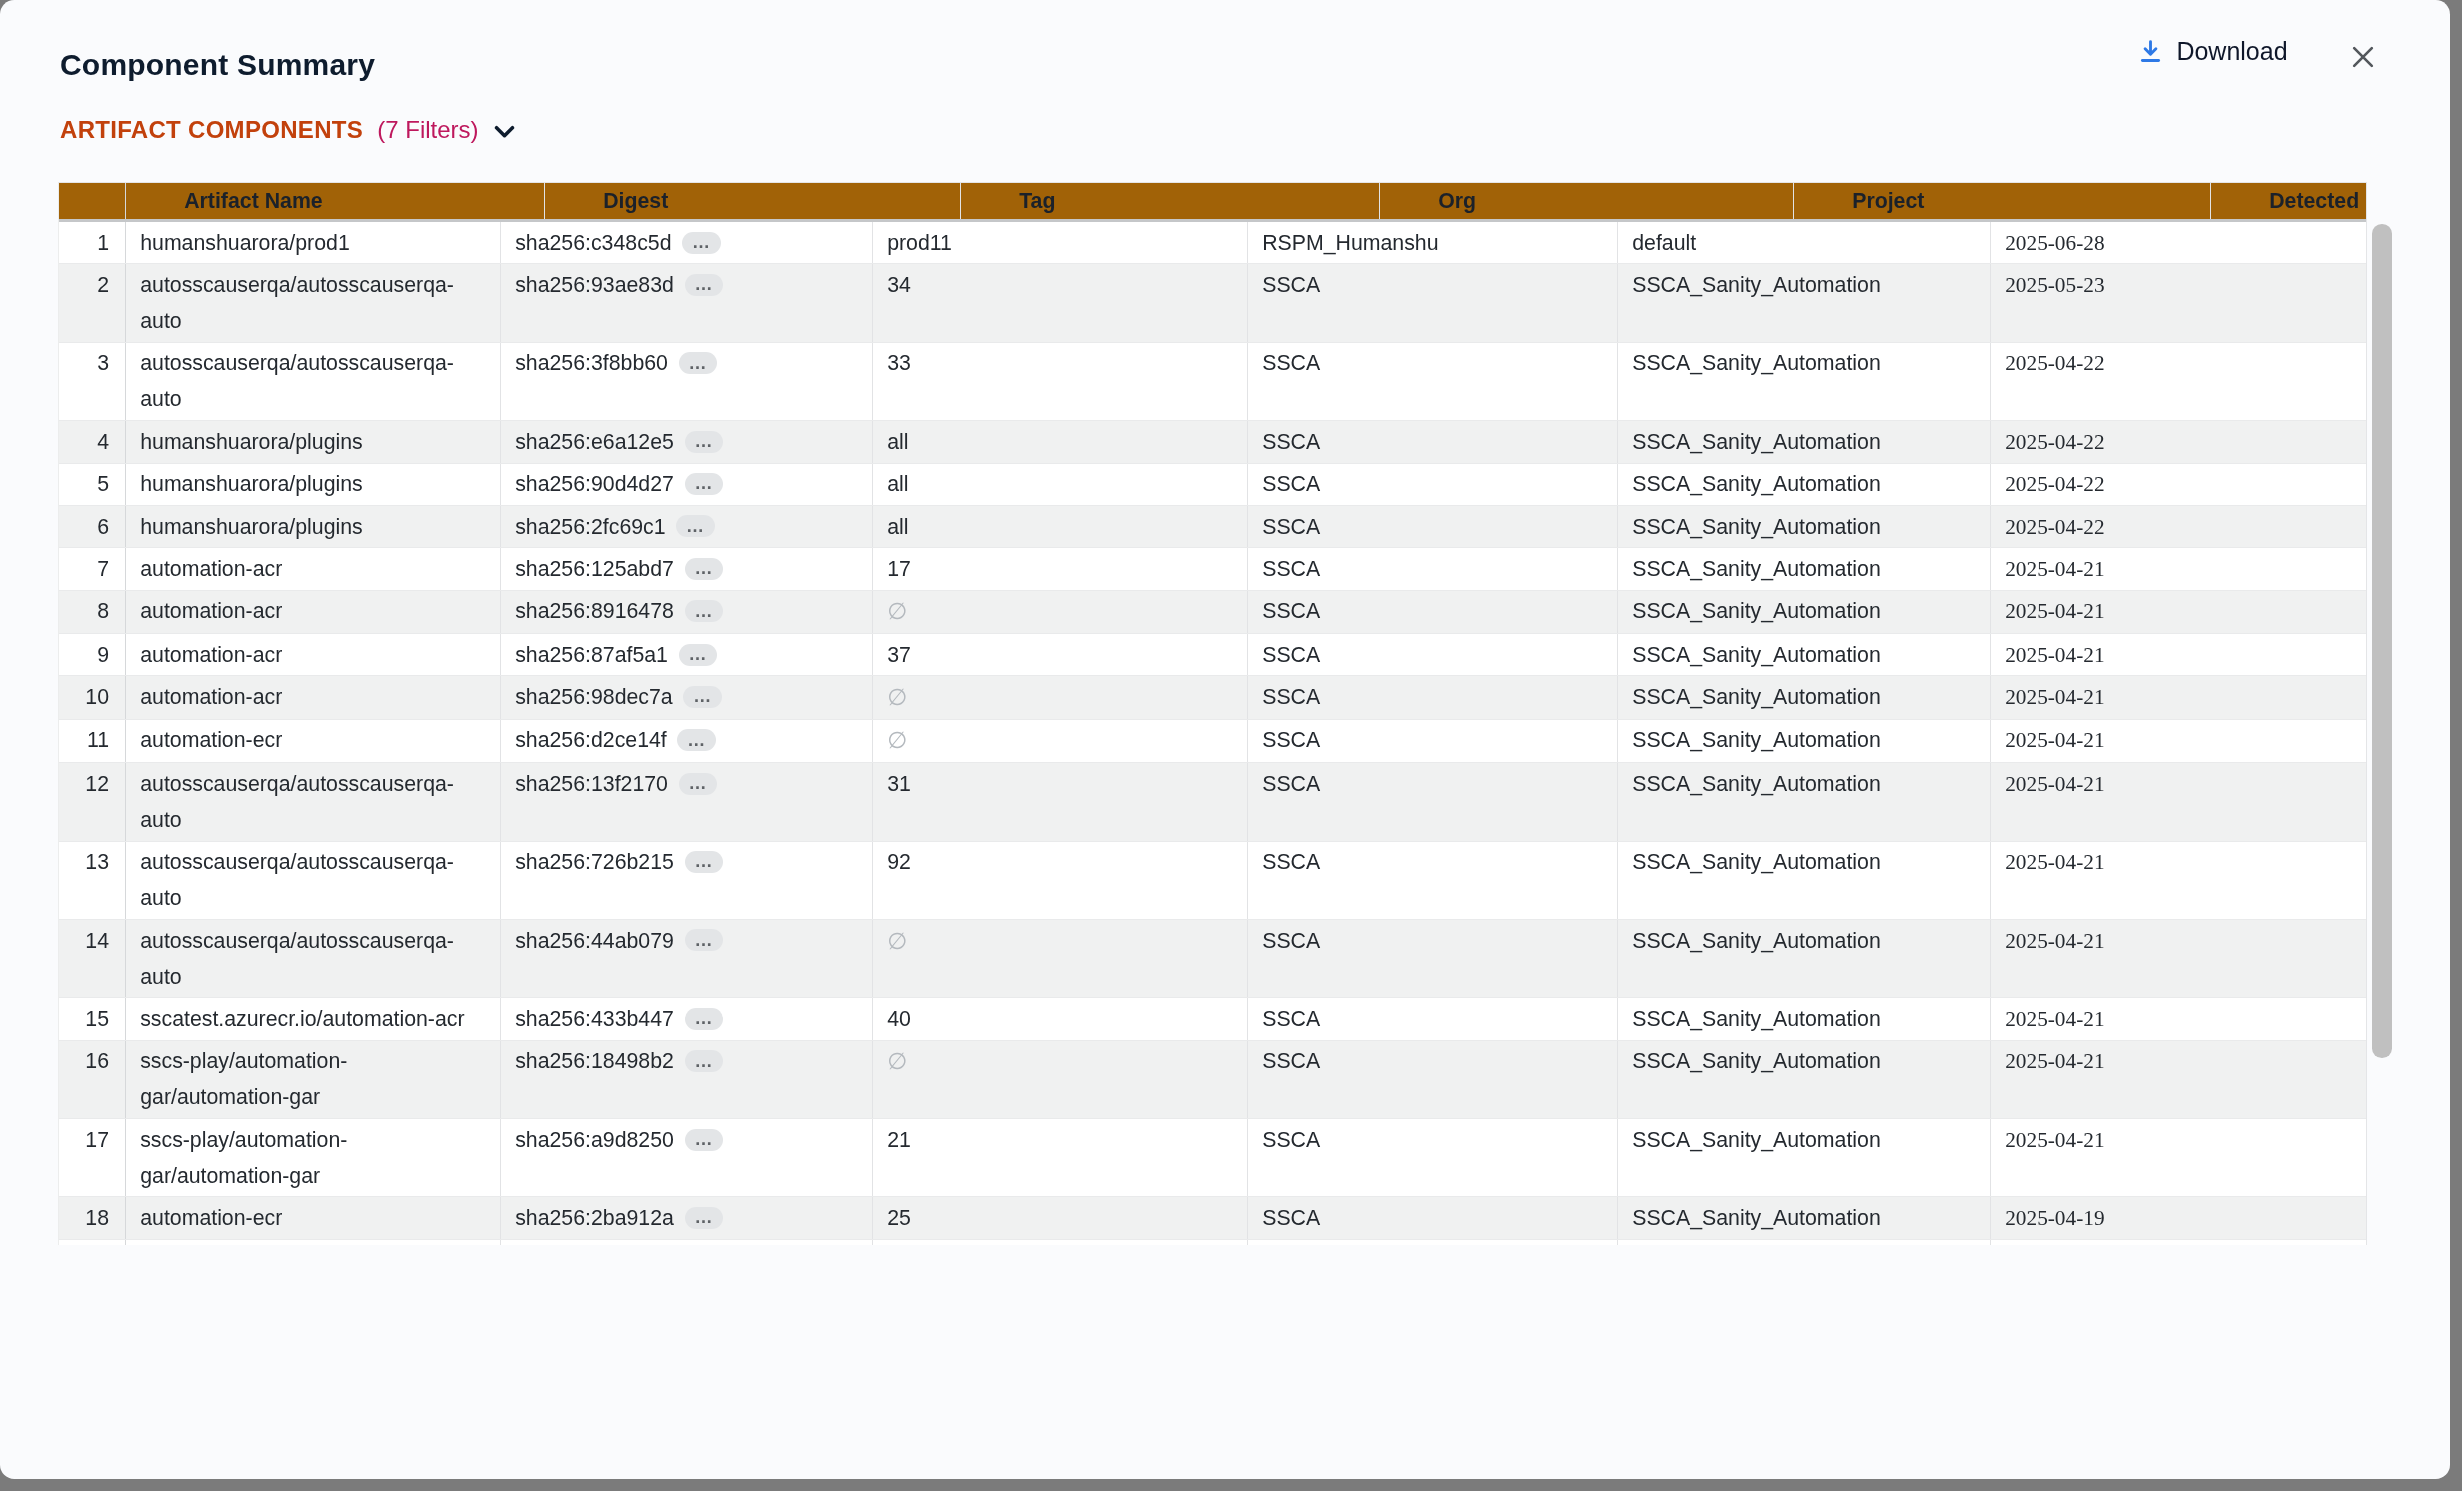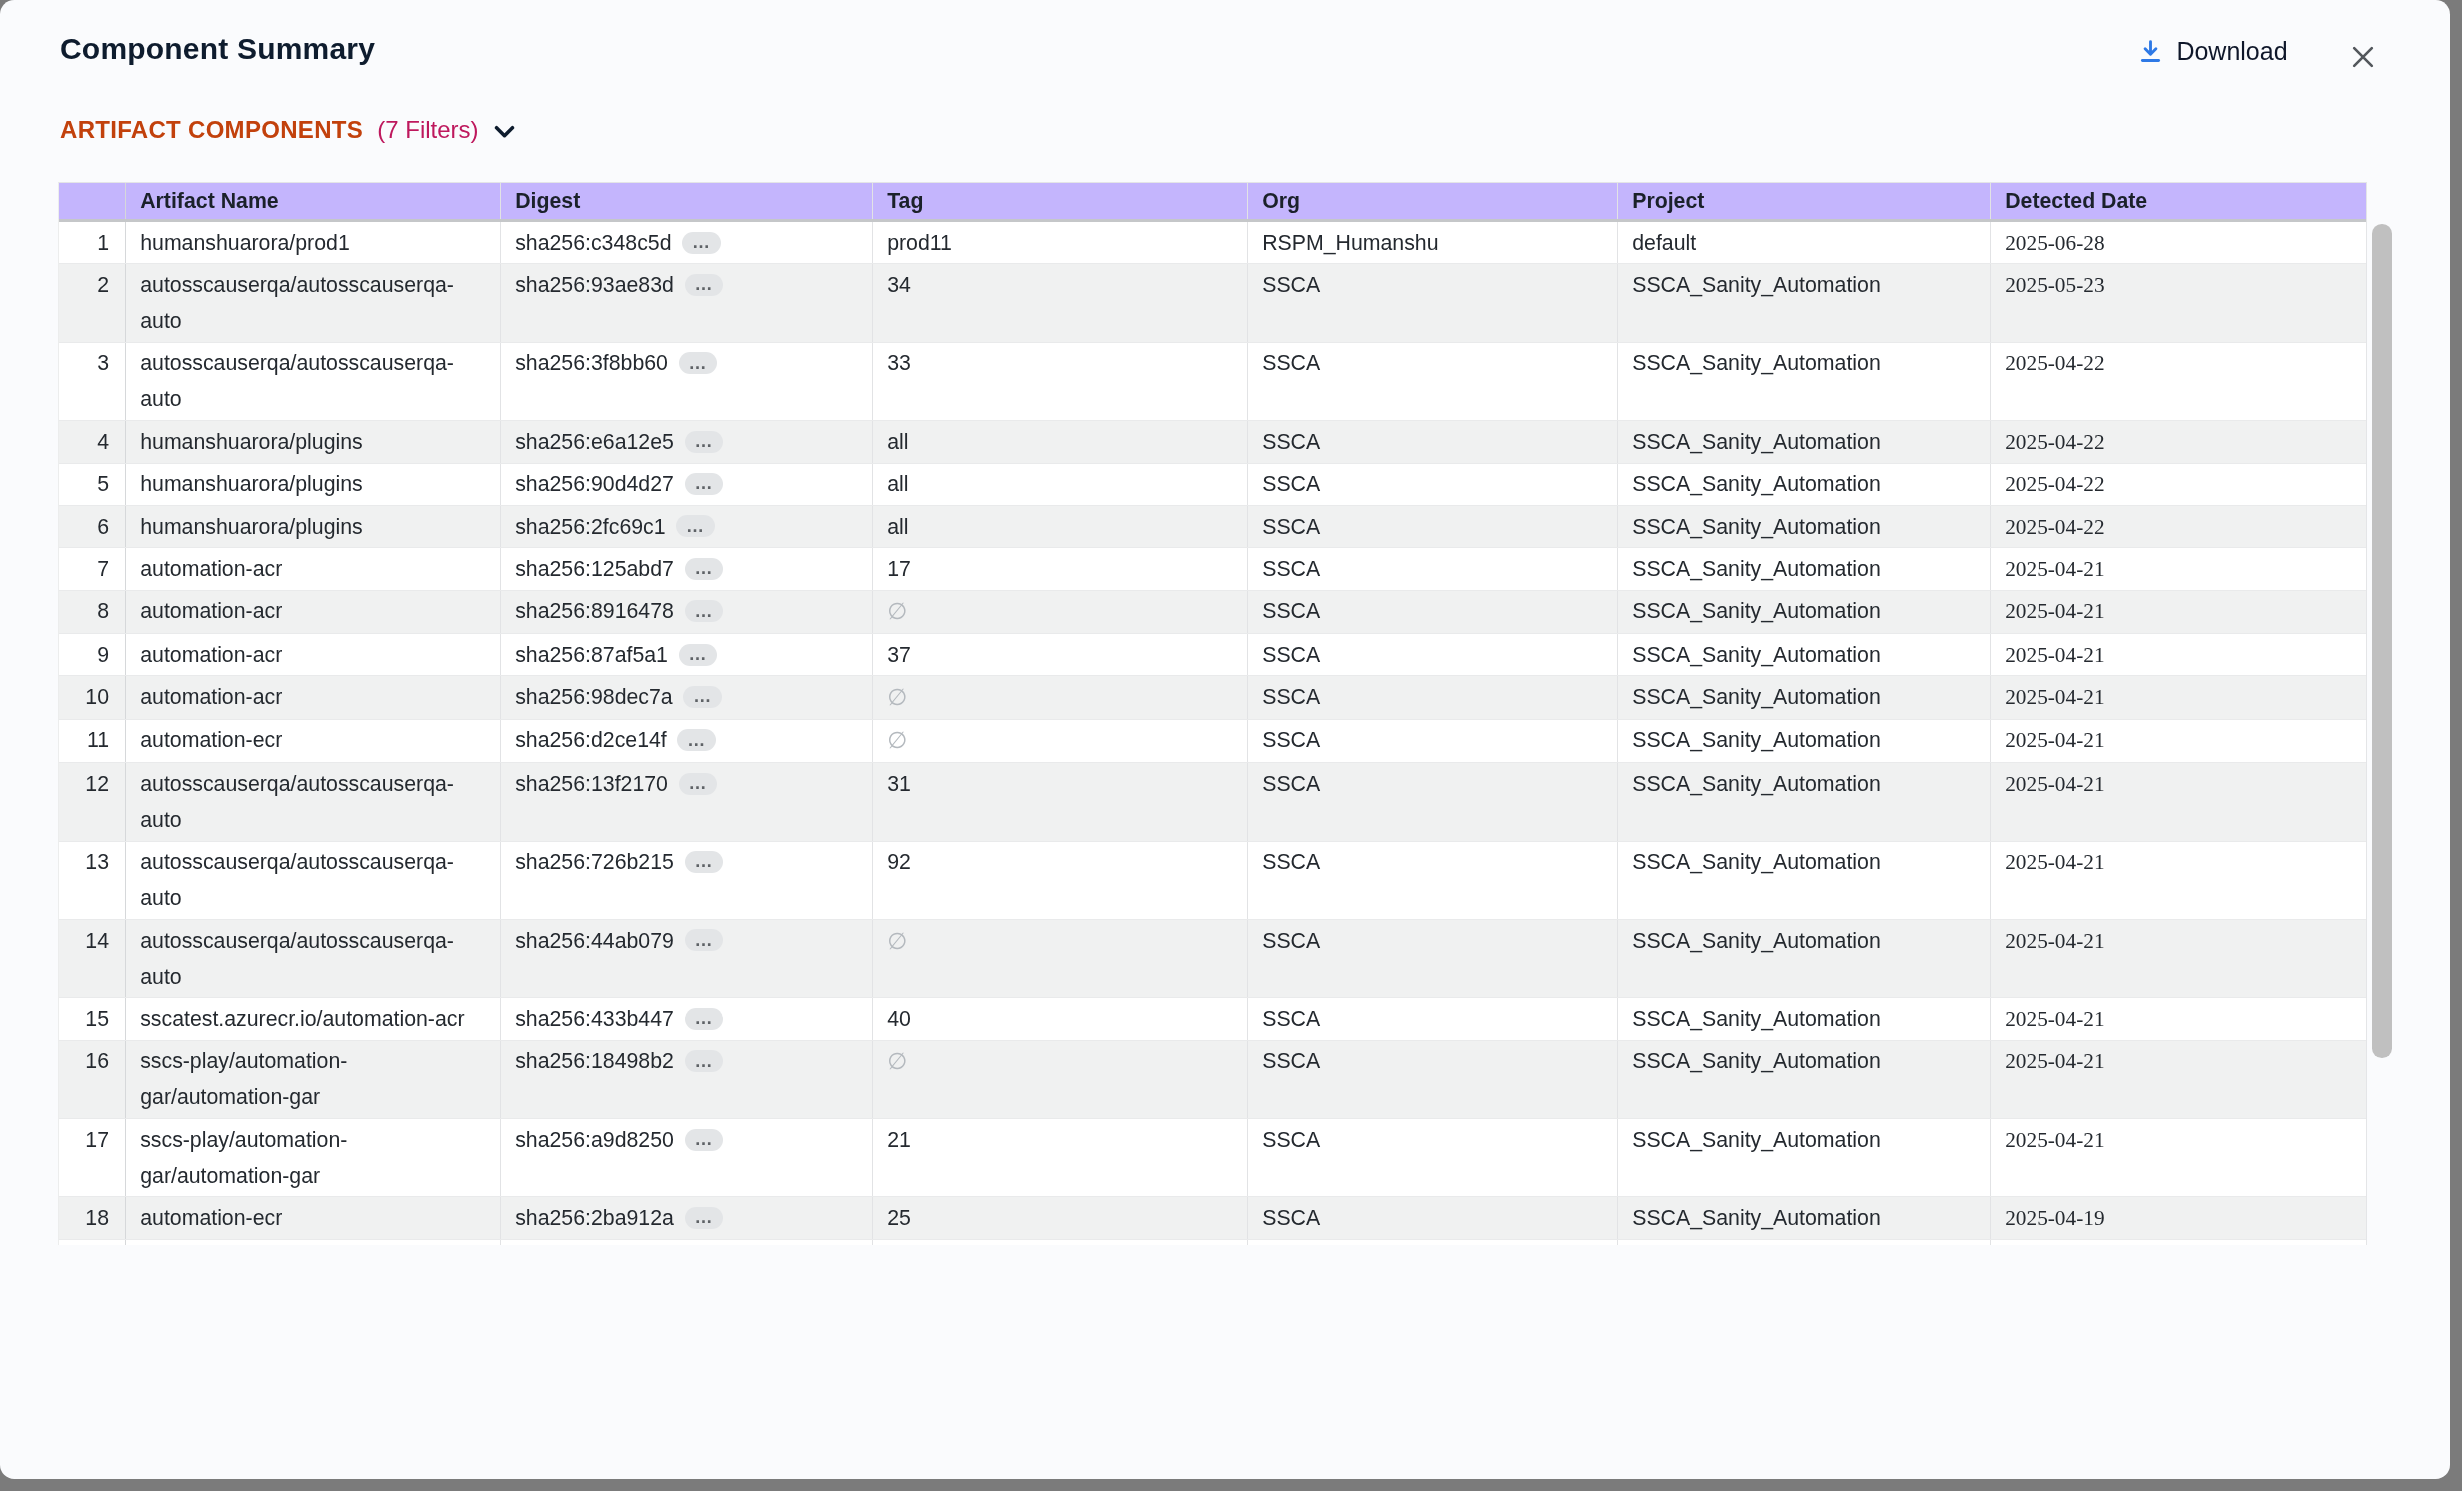--- a/index.html
+++ b/index.html
@@ -14,21 +14,21 @@
     position: absolute;
     left: 0; top: 0;
     width: 2450px; height: 1479px;
     background: #fafbfd;
     border-radius: 14.2px;
     overflow: hidden;
   }
   
   .modal-title {
     position: absolute;
-    left: 60px; top: 32px;
+    left: 60px; top: 48px;
     font-size: 30px;
     font-weight: 700;
     color: #0e1c2e;
     letter-spacing: 0.2px;
   }
   .download-btn {
     position: absolute;
     left: 2137px; top: 37px;
     display: flex;
     align-items: center;
@@ -84,21 +84,22 @@
     border-left: 0.9px solid #eceded;
     border-right: 0.9px solid #e4e5e7;
   }
   .thead-row, .trow {
     display: grid;
     grid-template-columns: 67px 375px 372px 375px 370px 373px auto;
   }
   .thead-row {
     height: 39px;
     border-bottom: 3.6px solid #c5c7c9;
-    background: #c4b5fd;
+    background: #a16207;
+    gap: 44px;
   }
   .th {
     font-size: 21.3px;
     font-weight: 700;
     color: #1b212a;
     line-height: 36px;
     padding: 0 14.2px;
     border-right: 0.9px solid #e2e3e5;
     white-space: nowrap;
     overflow: hidden;

